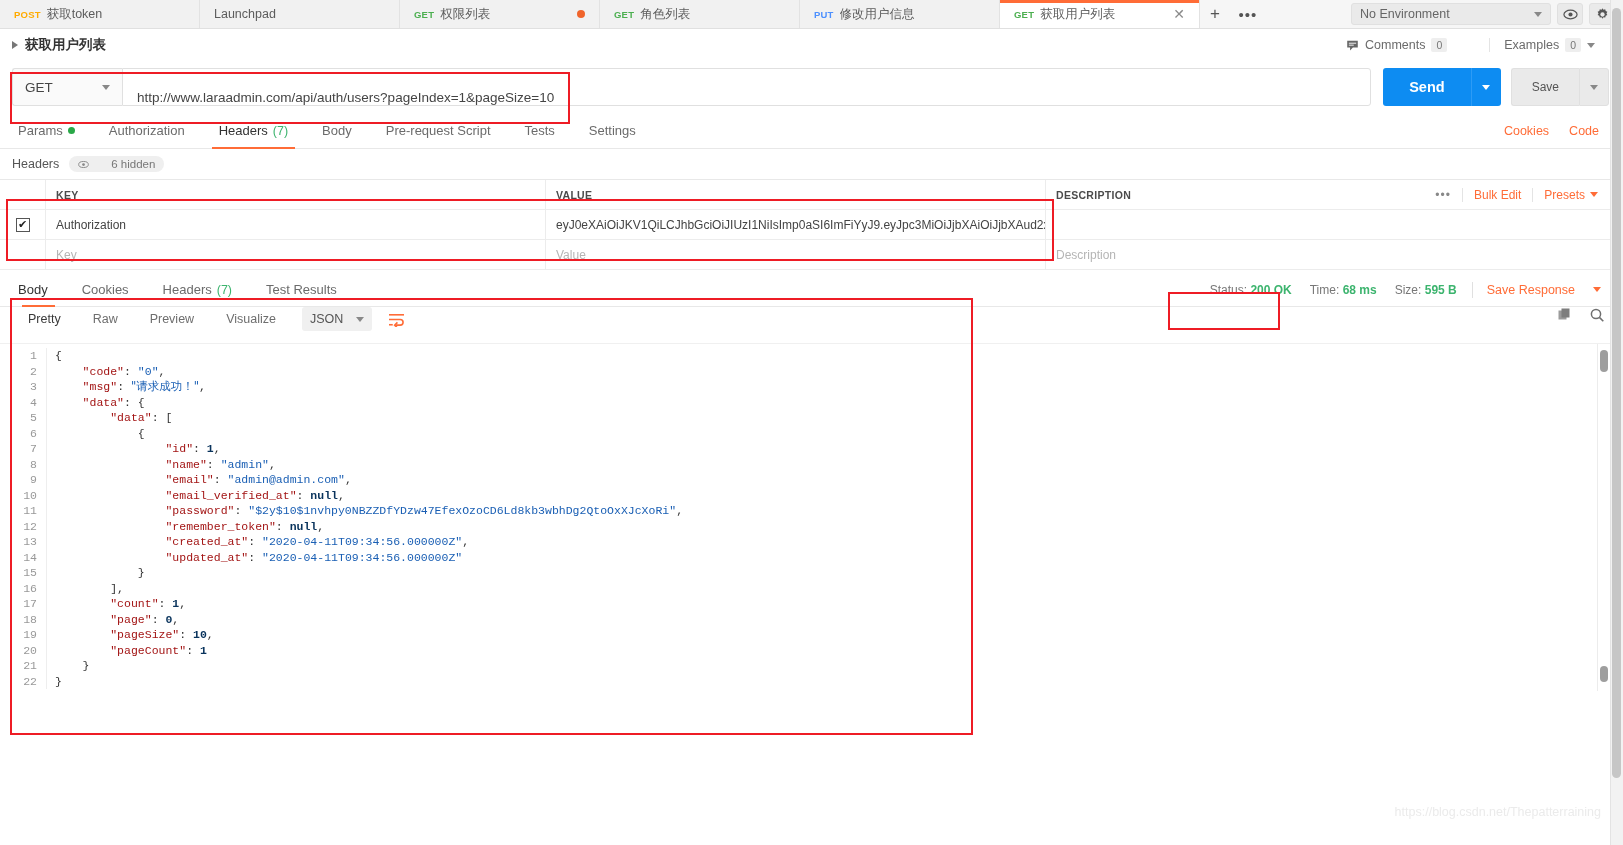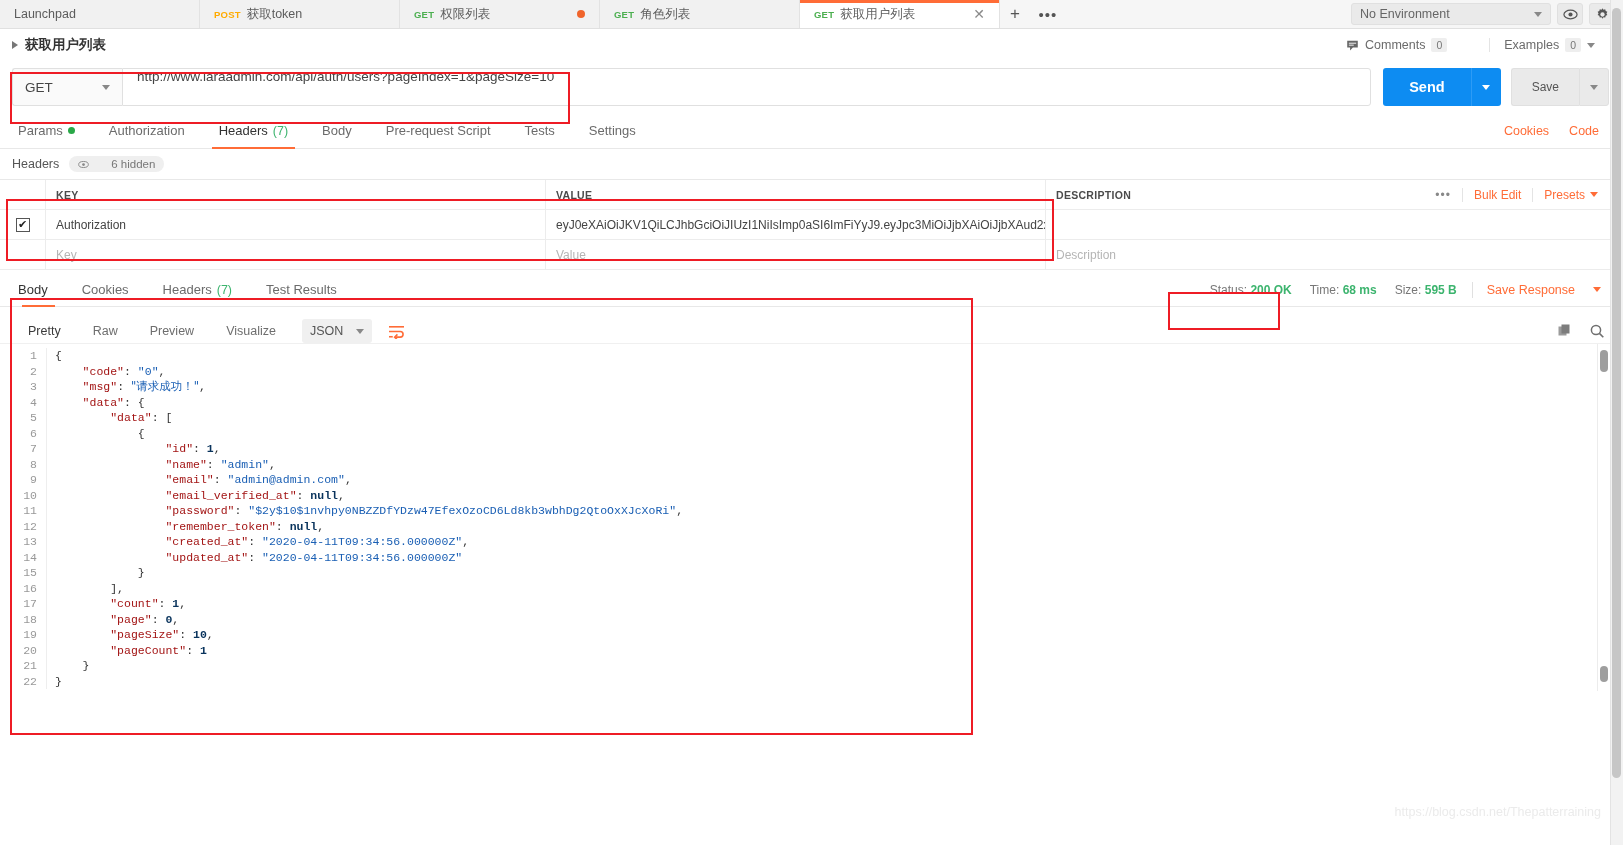--- a/index.html
+++ b/index.html
@@ -94,21 +94,21 @@
   .methodbox {
     width: 110px; height: 38px; background: #fafafa;
     border: 1px solid #e0e0e0; border-right: none;
     border-radius: 3px 0 0 3px;
     display: flex; align-items: center; justify-content: space-between;
     padding: 0 12px; font-size: 13.5px; color: #444; cursor: pointer;
   }
   .urlbox {
     flex: 1; height: 38px; background: #fff;
     border: 1px solid #e0e0e0; border-radius: 0 3px 3px 0;
-    display: flex; align-items: flex-start; padding: 0 14px;
+    display: flex; align-items: flex-end; padding: 0 14px;
     font-size: 13.5px; color: #444; cursor: text;
   }
   .sendgrp { display: flex; margin-left: 12px; }
   .send-btn {
     height: 38px; padding: 0 26px; background: #0d8cf2; color: #fff;
     font-size: 14.5px; font-weight: bold; border: none;
     border-radius: 3px 0 0 3px; cursor: pointer;
     font-family: "Liberation Sans", sans-serif;
   }
   .send-caret {
@@ -206,21 +206,21 @@
     margin-top: 3px;
   }
   .resp-status { display: flex; align-items: center; font-size: 12px; color: #777; }
   .rs-item { padding: 0 9px; white-space: nowrap; }
   .rs-val { color: #3cb46e; font-weight: bold; }
   .rs-sep { width: 1px; height: 16px; background: #e0e0e0; margin: 0 6px; }
   .rs-save { color: #ff6c37; font-size: 12.5px; padding: 0 8px;
              display: flex; align-items: center; gap: 18px; cursor: pointer; }
 
   .viewbar {
-    display: flex; align-items: flex-end; justify-content: space-between;
+    display: flex; align-items: flex-start; justify-content: space-between;
     height: 36px; padding: 0 14px 0 12px;
   }
   .vb-left { display: flex; align-items: center; gap: 0; }
   .vb { padding: 0 16px; font-size: 12.5px; color: #6e6e6e; cursor: pointer; }
   .vb.active { color: #3a3a3a; }
   .json-select {
     margin-left: 10px; width: 70px; height: 24px; background: #f0f0f0;
     border-radius: 3px; display: flex; align-items: center;
     justify-content: space-between; padding: 0 8px; font-size: 12.5px;
     color: #555; cursor: pointer;
@@ -277,34 +277,38 @@
                  height: 90px; background: #fff; }
 </style>
 </head>
 <body>
 
 <div class="app">
 
   <div class="tabbar">
     <div id="tabs-host" style="display:flex;align-items:stretch;">
         <div class="tab">
-          <span class="tname">Launchpad</span>
-        </div>
-        <div class="tab">
           <span class="verb post">POST</span>
           <span class="tname">获取token</span>
+        </div>
+        <div class="tab">
+          <span class="tname">Launchpad</span>
         </div>
         <div class="tab">
           <span class="verb get">GET</span>
           <span class="tname">权限列表</span>
           <span class="dot-unsaved"></span>
         </div>
         <div class="tab">
           <span class="verb get">GET</span>
           <span class="tname">角色列表</span>
+        </div>
+        <div class="tab">
+          <span class="verb put">PUT</span>
+          <span class="tname">修改用户信息</span>
         </div>
         <div class="tab active">
           <span class="verb get">GET</span>
           <span class="tname">获取用户列表</span>
           <span class="closex">✕</span>
         </div>
       </div>
     <div class="tab-plus">+</div>
     <div class="tab-dots">•••</div>
     <div class="tabbar-spacer"></div>

